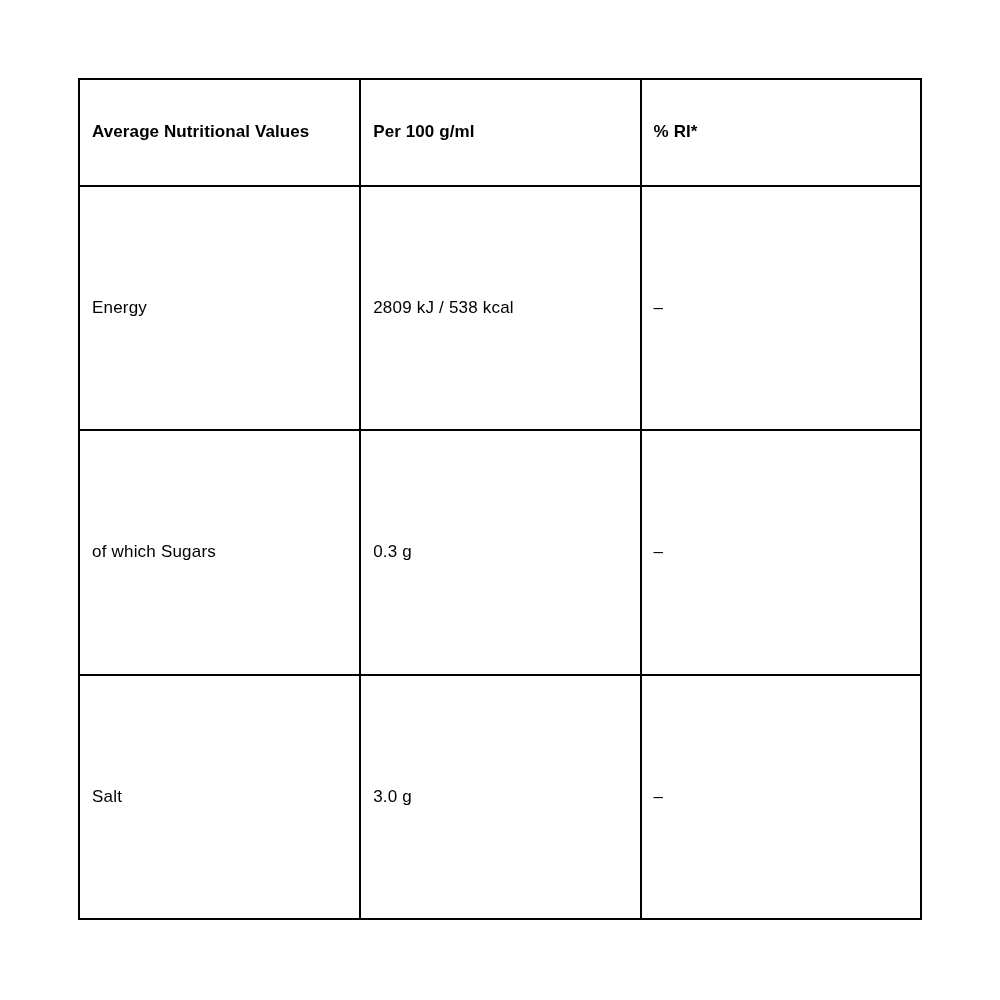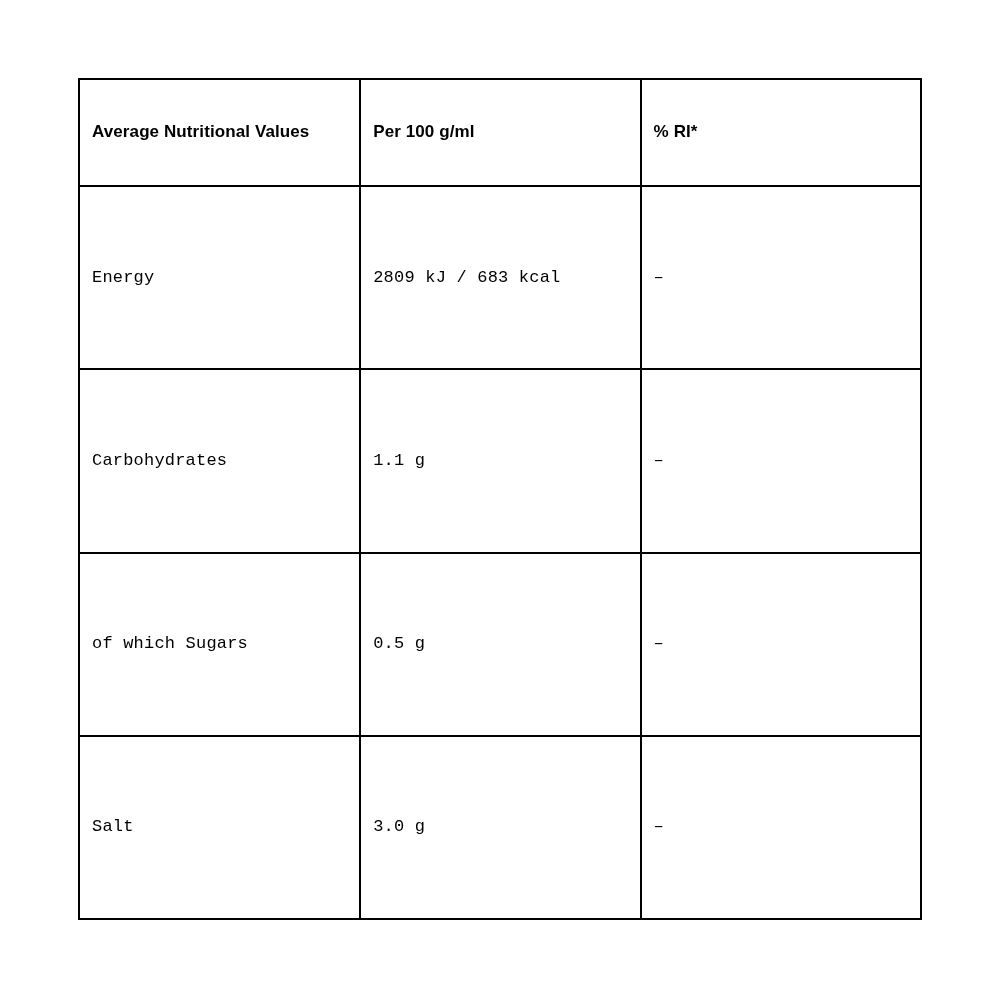--- a/index.html
+++ b/index.html
@@ -44,21 +44,20 @@
   table.nutrition col.c3 { width: 33.3%; }
   table.nutrition thead tr { height: 107px; }
   table.nutrition tbody tr { height: 105px; }
   table.nutrition th {
     font-weight: 700;
     letter-spacing: 0.1px;
   }
   table.nutrition td {
     font-weight: 400;
     letter-spacing: 0.2px;
-    font-family: Liberation Mono, monospace;
   }
 </style>
 </head>
 <body>
 
 <div class="page">
   <table class="nutrition">
     <colgroup>
       <col class="c1">
       <col class="c2">
@@ -67,31 +66,26 @@
     <thead>
       <tr>
         <th>Average Nutritional Values</th>
         <th>Per 100 g/ml</th>
         <th>% RI*</th>
       </tr>
     </thead>
     <tbody>
       <tr>
         <td>Energy</td>
-        <td>2809 kJ / 683 kcal</td>
-        <td>–</td>
-      </tr>
-      <tr>
-        <td>Carbohydrates</td>
-        <td>1.1 g</td>
+        <td>2809 kJ / 538 kcal</td>
         <td>–</td>
       </tr>
       <tr>
         <td>of which Sugars</td>
-        <td>0.5 g</td>
+        <td>0.3 g</td>
         <td>–</td>
       </tr>
       <tr>
         <td>Salt</td>
         <td>3.0 g</td>
         <td>–</td>
       </tr>
     </tbody>
   </table>
 </div>

